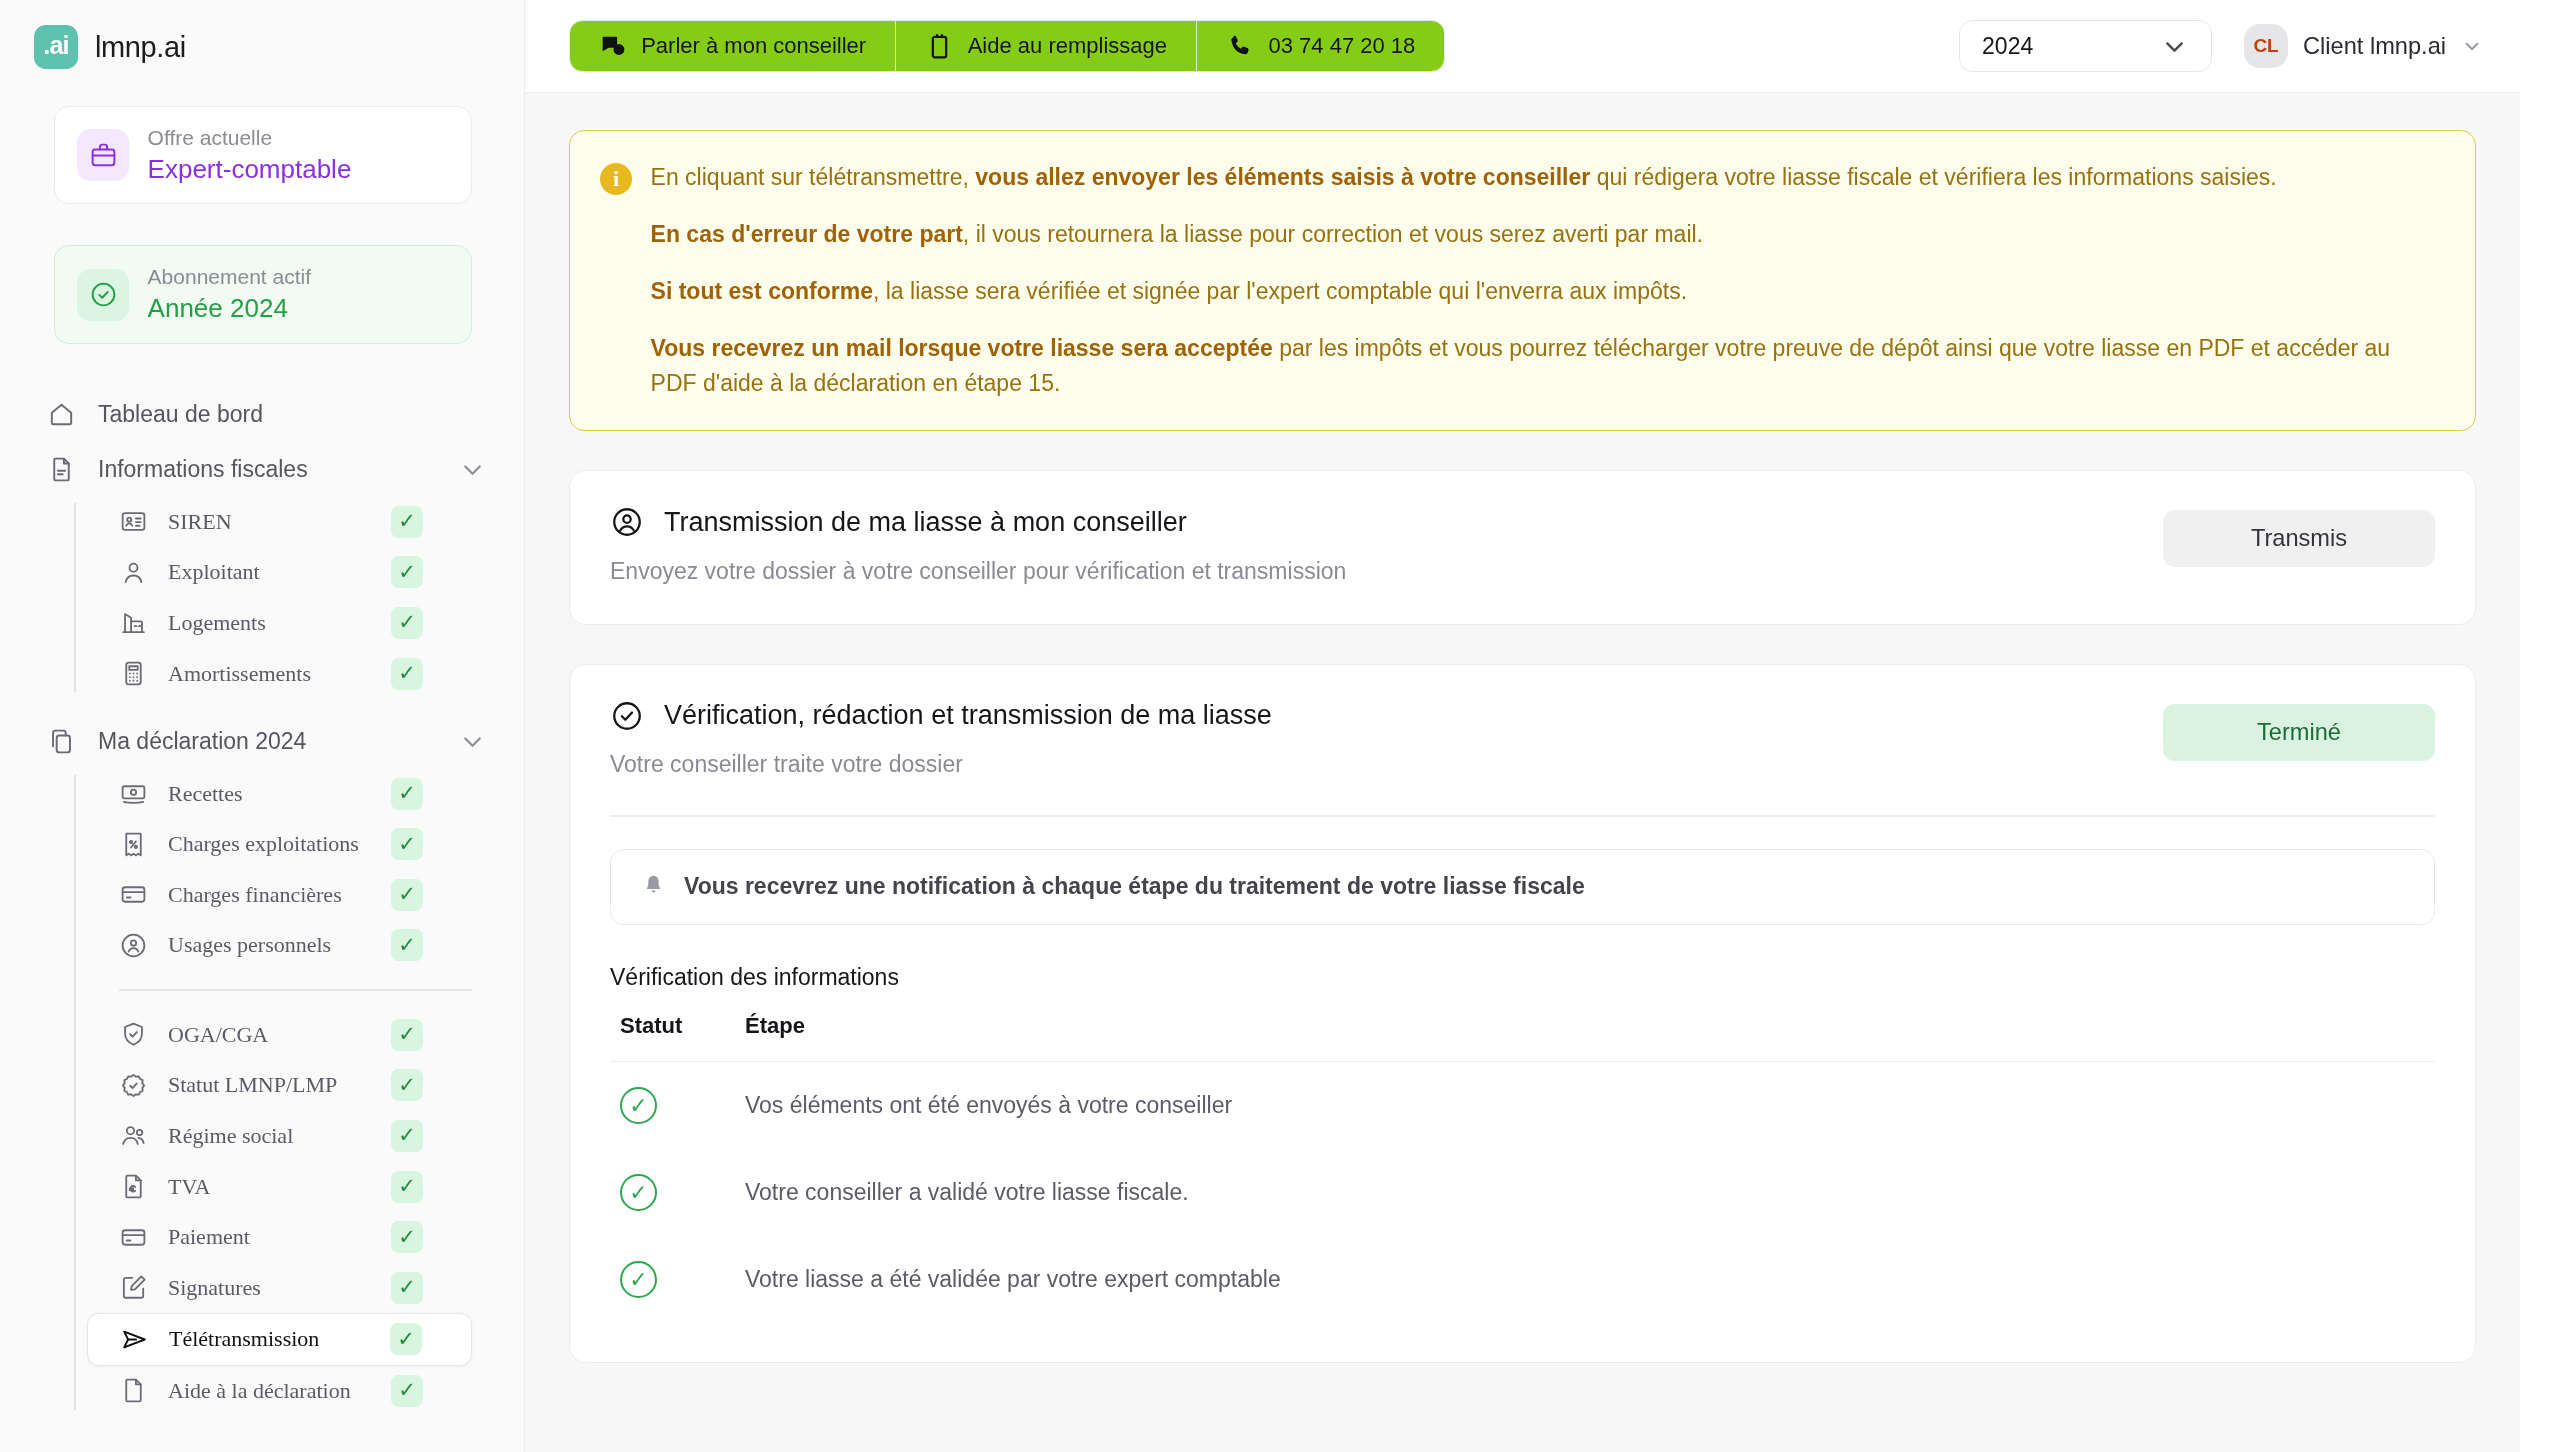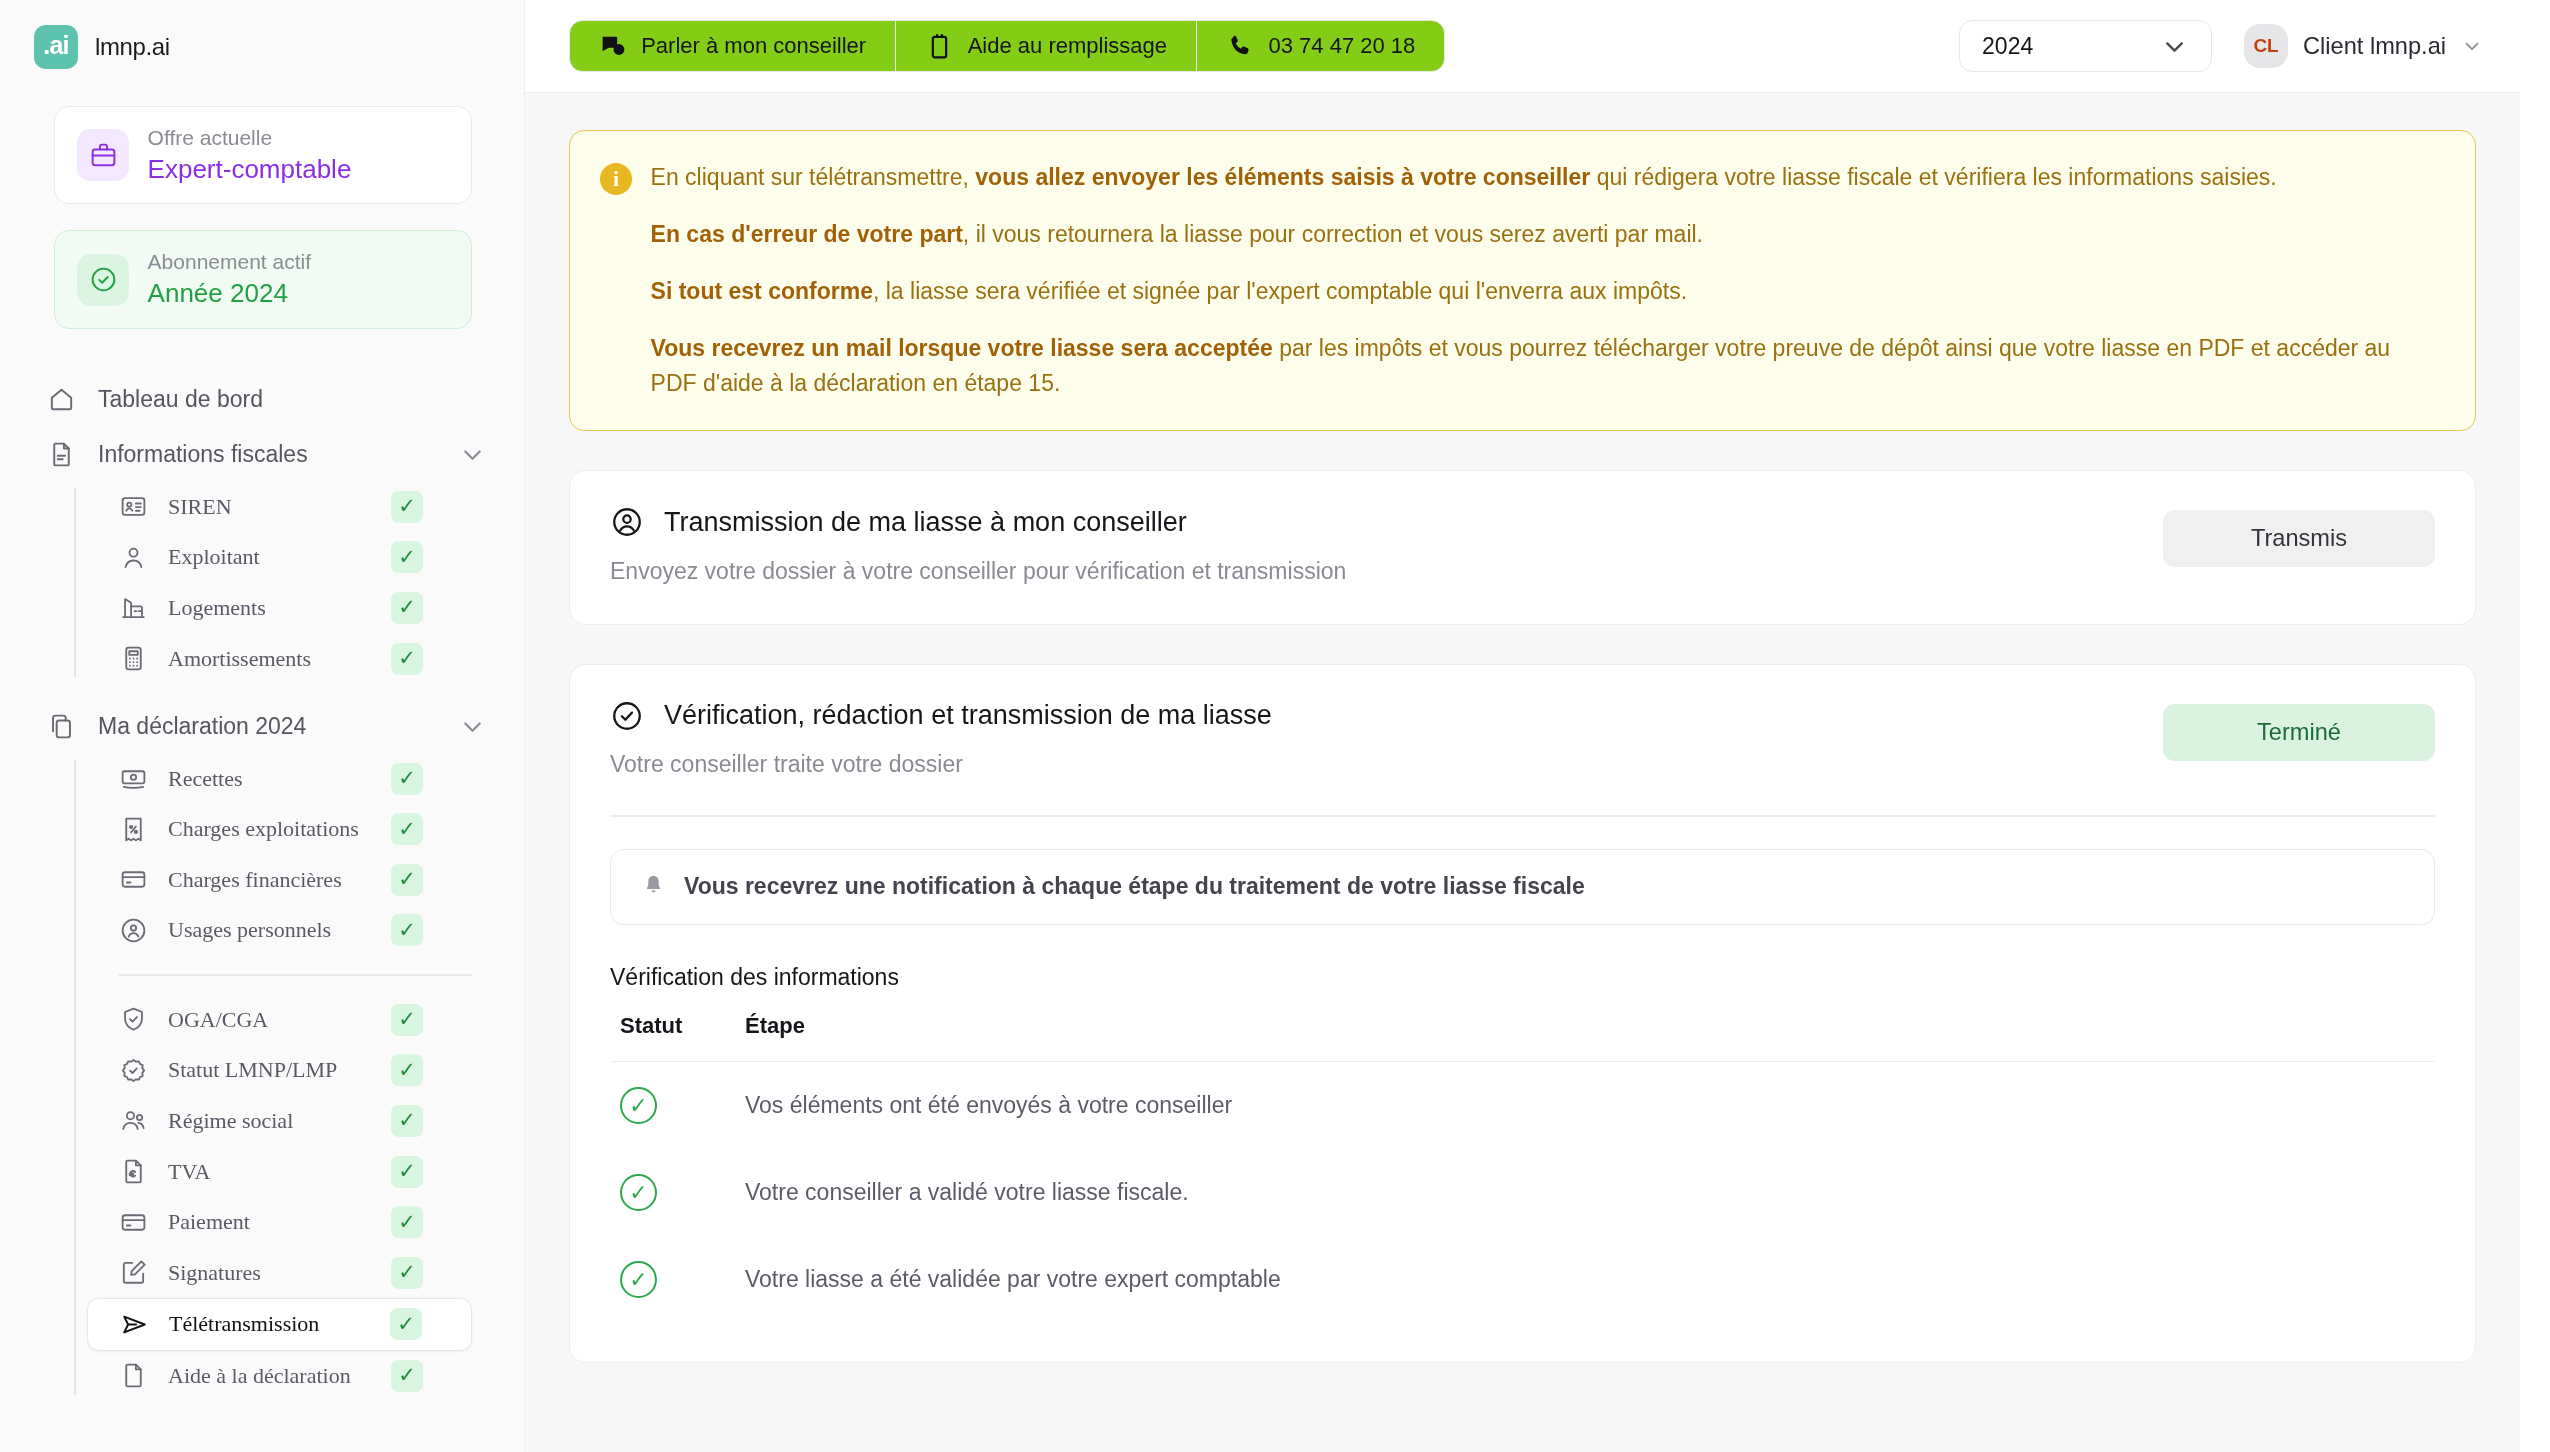--- a/index.html
+++ b/index.html
@@ -21,30 +21,30 @@
     overflow: hidden;
   }
   .brand { display: flex; align-items: center; gap: 17px; padding: 25px 0 0 34px; }
   .brand-logo {
     width: 44px; height: 44px; border-radius: 11.8px;
     background: #5ec3ae;
     color: #fff; font-size: 25px; font-weight: 700;
     display: flex; align-items: center; justify-content: center;
     letter-spacing: -0.8px; padding-bottom: 3.4px;
   }
-  .brand-name { font-size: 24px; color: #1c1c1e; letter-spacing: -0.4px; }
+  .brand-name { font-size: 29px; color: #1c1c1e; letter-spacing: -0.4px; }
 
   .card-offer, .card-sub {
     margin: 0 52px 0 54px;
     border-radius: 15px;
     display: flex; align-items: center; gap: 18.6px;
     padding: 18.6px 22px;
   }
   .card-offer { margin-top: 37px; background: #ffffff; border: 1.7px solid #eaeaea; }
-  .card-sub   { margin-top: 26px; background: #f1fbf3; border: 1.7px solid #cfeed8; align-items: center; }
+  .card-sub   { margin-top: 41px; background: #f1fbf3; border: 1.7px solid #cfeed8; align-items: center; }
   .badge-ico {
     width: 52px; height: 52px; border-radius: 13.5px;
     display: flex; align-items: center; justify-content: center; flex: 0 0 52px;
   }
   .badge-ico.purple { background: #f3e8ff; }
   .badge-ico.green  { background: #dcf5e3; }
   .card-lines { display: flex; flex-direction: column; gap: 4.2px; }
   .card-label { font-size: 21px; color: #8b8b93; }
   .card-value { font-size: 26px; }
   .card-value.purple { color: #8b2fe6; }

